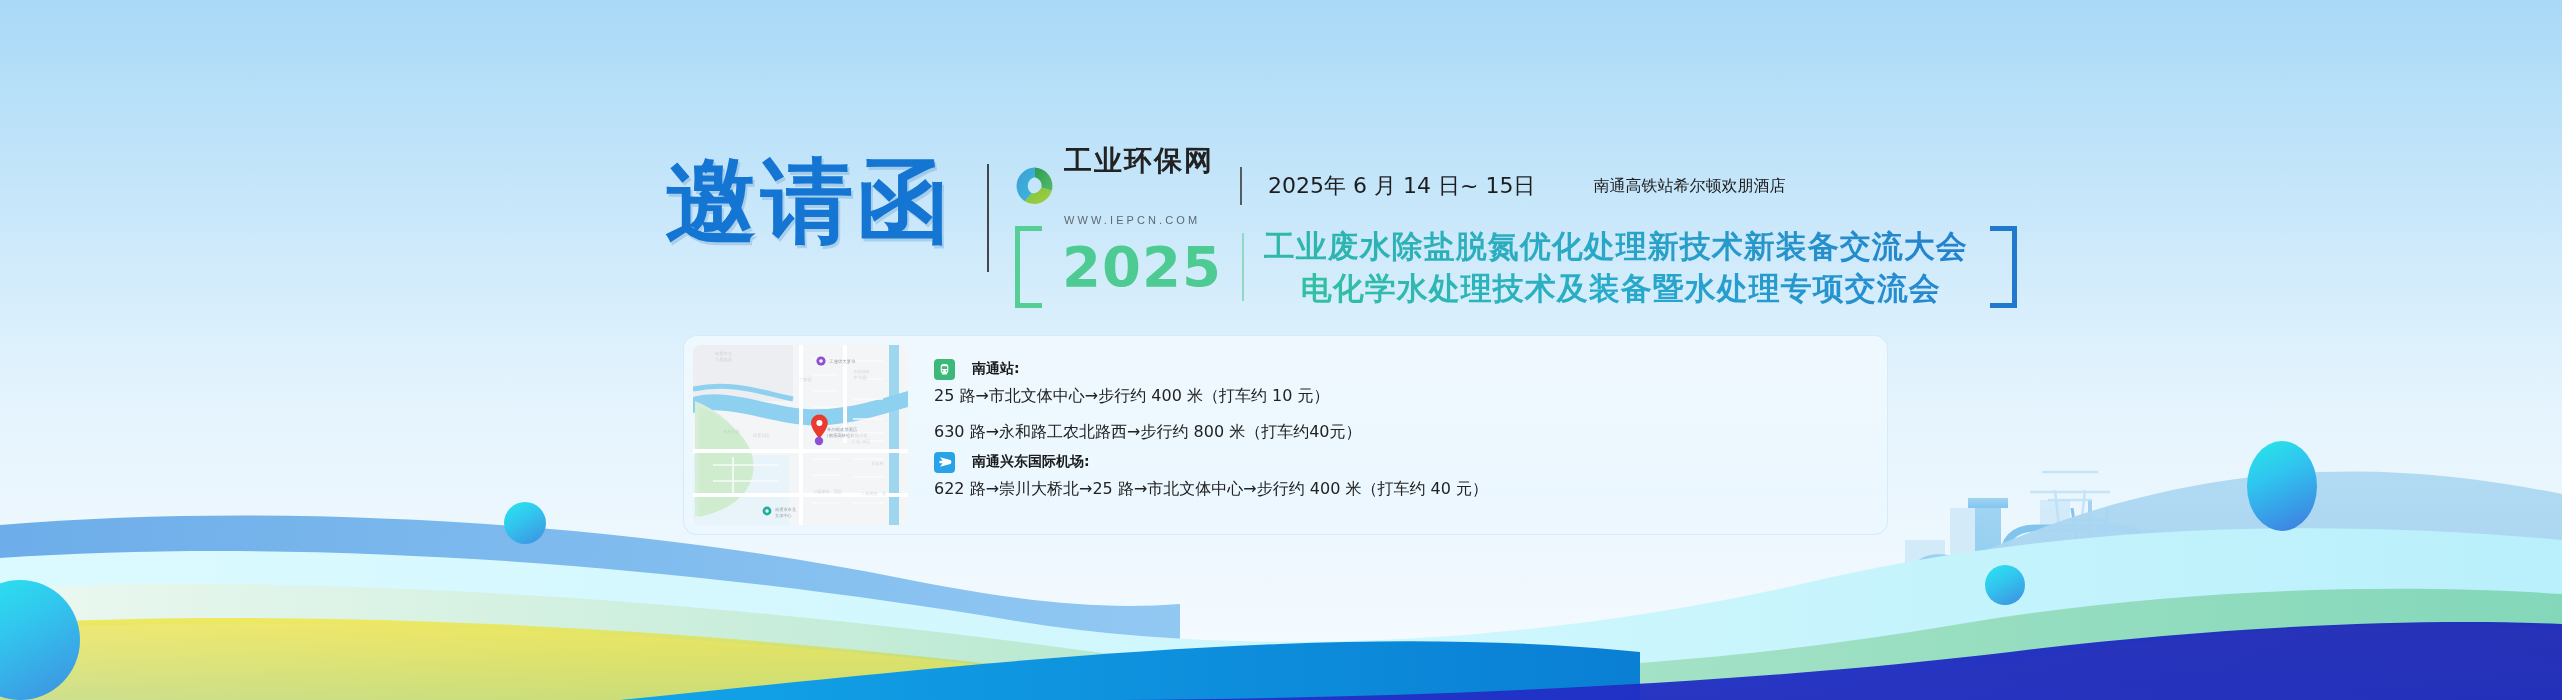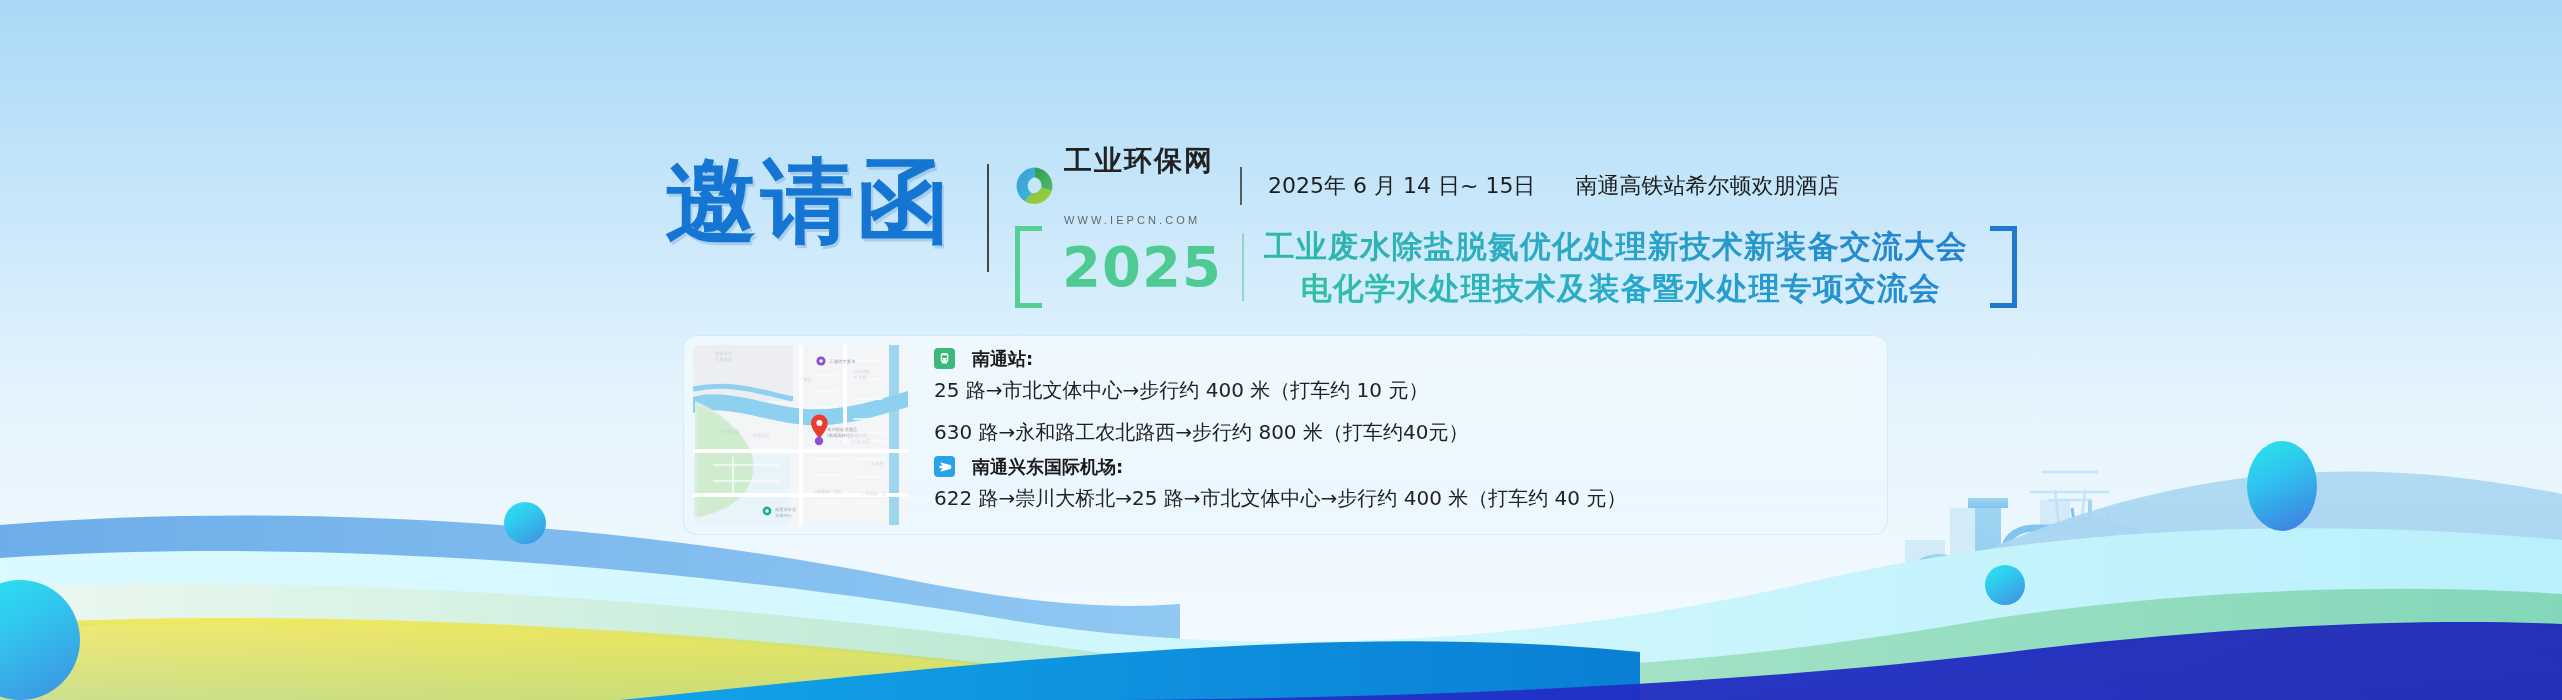--- a/index.html
+++ b/index.html
@@ -39,21 +39,21 @@
   .logo-wrap{display:flex;align-items:center;}
   .logo-mark{width:40px;height:40px;margin-right:9px;flex:none;}
   .logo-text{display:flex;flex-direction:column;justify-content:center;gap:17px;}
   .logo-cn{font-size:28px;font-weight:bold;color:#222;letter-spacing:2px;line-height:30px;
     font-family:"DejaVu Sans","Liberation Sans",sans-serif;}
   .logo-en{font-size:11px;color:#5d6a70;letter-spacing:3.1px;line-height:14px;margin-top:20px;
     font-family:"Liberation Sans",sans-serif;}
   .thin-div{width:2px;height:38px;background:#3a3a3a;margin:0 26px;opacity:.8;}
   .meta-date{font-size:22px;color:#1d1d1d;white-space:nowrap;
     font-family:"DejaVu Sans","Liberation Sans",sans-serif;}
-  .meta-venue{font-size:22px;color:#1d1d1d;white-space:nowrap;margin-left:40px;
+  .meta-venue{font-size:16px;color:#1d1d1d;white-space:nowrap;margin-left:58px;
     font-family:"DejaVu Sans","Liberation Sans",sans-serif;}
 
   .row-conf{display:flex;align-items:center;margin-top:12px;}
   .brk{width:22px;height:72px;flex:none;}
   .brk-l{border:5px solid #55cf96;border-right:none;margin-right:20px;}
   .brk-r{border:5px solid #2079cd;border-left:none;margin-left:22px;}
   .year{font-size:56px;font-weight:bold;color:#4ecb92;letter-spacing:1px;line-height:58px;
     font-family:"DejaVu Sans","Liberation Sans",sans-serif;}
   .conf-div{width:2px;height:68px;background:#8fd9c4;margin:0 20px;}
   .conf-lines{display:flex;flex-direction:column;}
@@ -71,23 +71,23 @@
     background:linear-gradient(180deg,rgba(240,249,255,.92) 0%,rgba(235,247,255,.85) 100%);
     border-radius:14px;border:1px solid rgba(205,232,248,.8);
     display:flex;align-items:center;padding:0;box-sizing:border-box;}
   .map{width:215px;height:180px;margin-left:9px;border-radius:8px;overflow:hidden;position:relative;
     background:#f2f3f6;flex:none;}
   .transit{margin-left:26px;display:flex;flex-direction:column;justify-content:center;padding-top:2px;}
   .t-item{margin-bottom:9px;}
   .t-item:last-child{margin-bottom:14px;}
   .t-head{display:flex;align-items:center;}
   .t-ico{width:21px;height:21px;border-radius:4px;flex:none;display:flex;align-items:center;justify-content:center;}
-  .t-name{font-size:18px;font-weight:bold;color:#1b1b1b;margin-left:17px;white-space:nowrap;
-    font-family:"DejaVu Sans","Liberation Sans",sans-serif;}
-  .t-route{font-size:20px;color:#222;margin-top:6px;white-space:nowrap;
+  .t-name{font-size:14px;font-weight:bold;color:#1b1b1b;margin-left:17px;white-space:nowrap;
+    font-family:"DejaVu Sans","Liberation Sans",sans-serif;}
+  .t-route{font-size:16px;color:#222;margin-top:6px;white-space:nowrap;
     font-family:"DejaVu Sans","Liberation Sans",sans-serif;}
 </style>
 </head>
 <body>
 
 <div class="banner">
 
   <svg class="layer" viewBox="0 0 2562 700" preserveAspectRatio="none">
     <defs>
       <linearGradient id="gSky" x1="0" y1="0" x2="0" y2="1">

